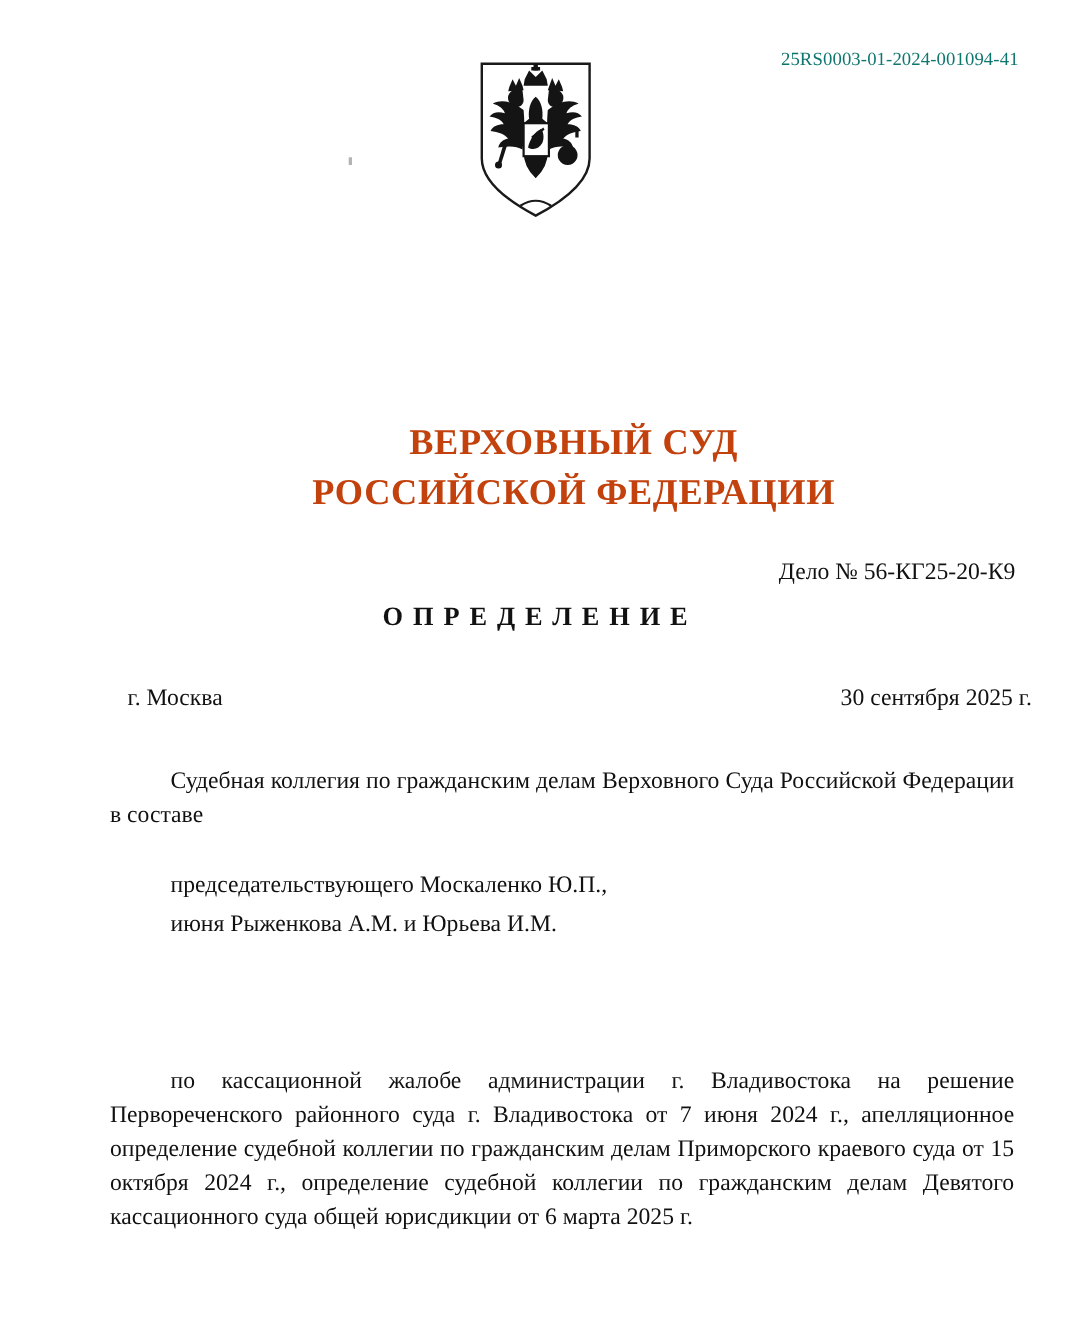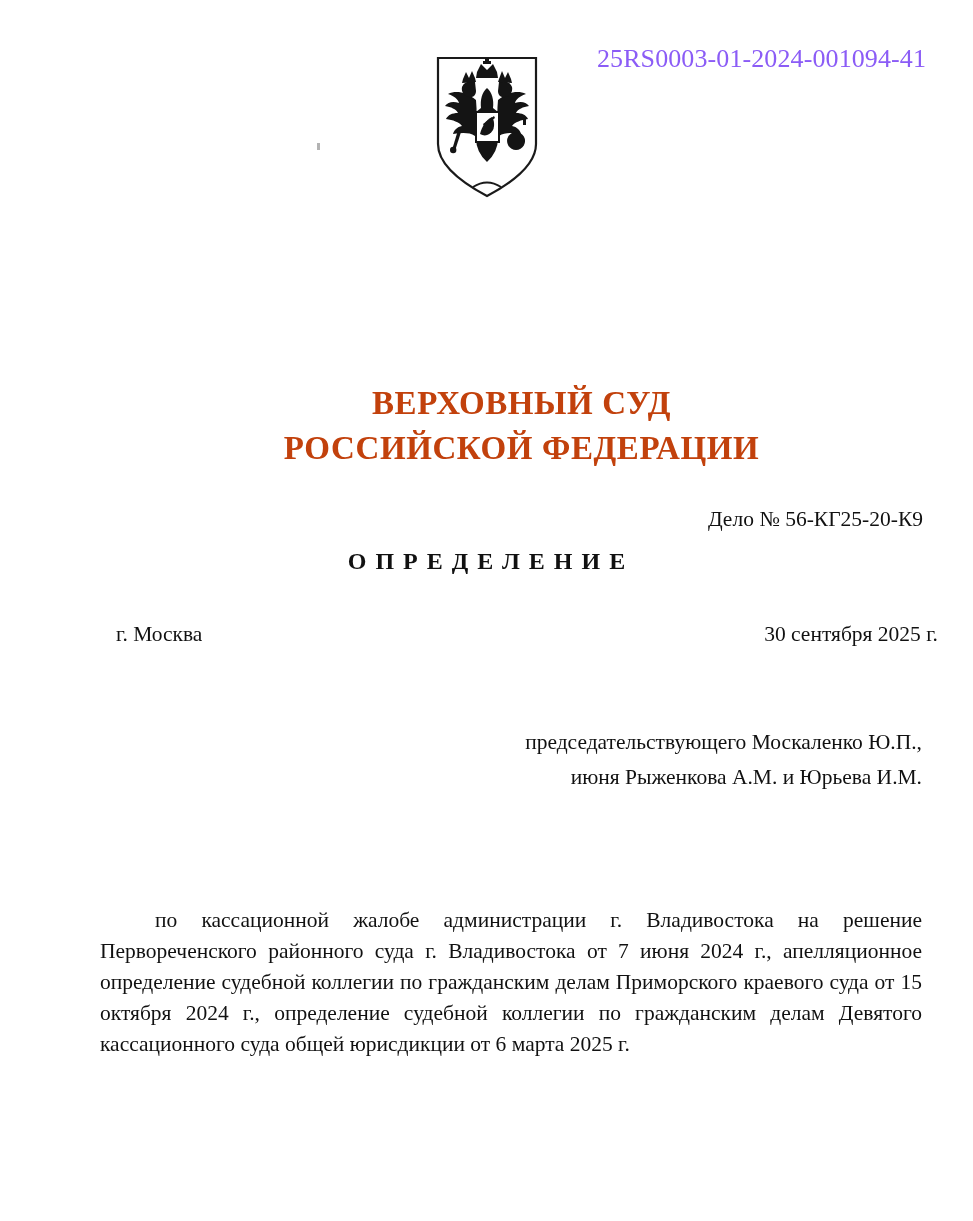--- a/index.html
+++ b/index.html
@@ -20,23 +20,23 @@
     position: absolute;
     inset: 0;
     background: #ffffff;
   }
 
   
   .doc-code {
     position: absolute;
     top: 44px;
     right: 47px;
-    font-size: 26px;
+    font-size: 17px;
     letter-spacing: 0.1px;
-    color: #8b5cf6;
+    color: #0f766e;
     white-space: nowrap;
   }
 
   
   .emblem-wrap {
     position: absolute;
     top: 52px;
     left: 0;
     width: 973px;
     display: flex;
@@ -120,21 +120,20 @@
     margin: 0;
     font-size: 21.5px;
     line-height: 31px;
     text-align: justify;
     text-indent: 55px;
     color: #111111;
   }
   p.para.last-left { text-align: justify; }
   .composition {
     margin-top: 31px;
-    text-align: right;
   }
   .composition .comp-line {
     font-size: 21.5px;
     line-height: 35px;
     text-indent: 55px;
     white-space: nowrap;
   }
   .spacer-lg { height: 38px; }
   .spacer-xl { height: 72px; }
 </style>
@@ -196,20 +195,21 @@
 
   <div class="ruling-heading">ОПРЕДЕЛЕНИЕ</div>
 
   <div class="place-date">
     <span>г. Москва</span>
     <span>30 сентября 2025 г.</span>
   </div>
 
   <div class="body-block">
 
+    <p class="para">Судебная коллегия по гражданским делам Верховного Суда Российской Федерации в составе</p>
 
     <div class="composition">
       <div class="comp-line">председательствующего Москаленко Ю.П.,</div>
       <div class="comp-line">июня  Рыженкова А.М. и Юрьева И.М.</div>
     </div>
 
     <div class="spacer-lg"></div>
 
 
     <div class="spacer-xl"></div>

